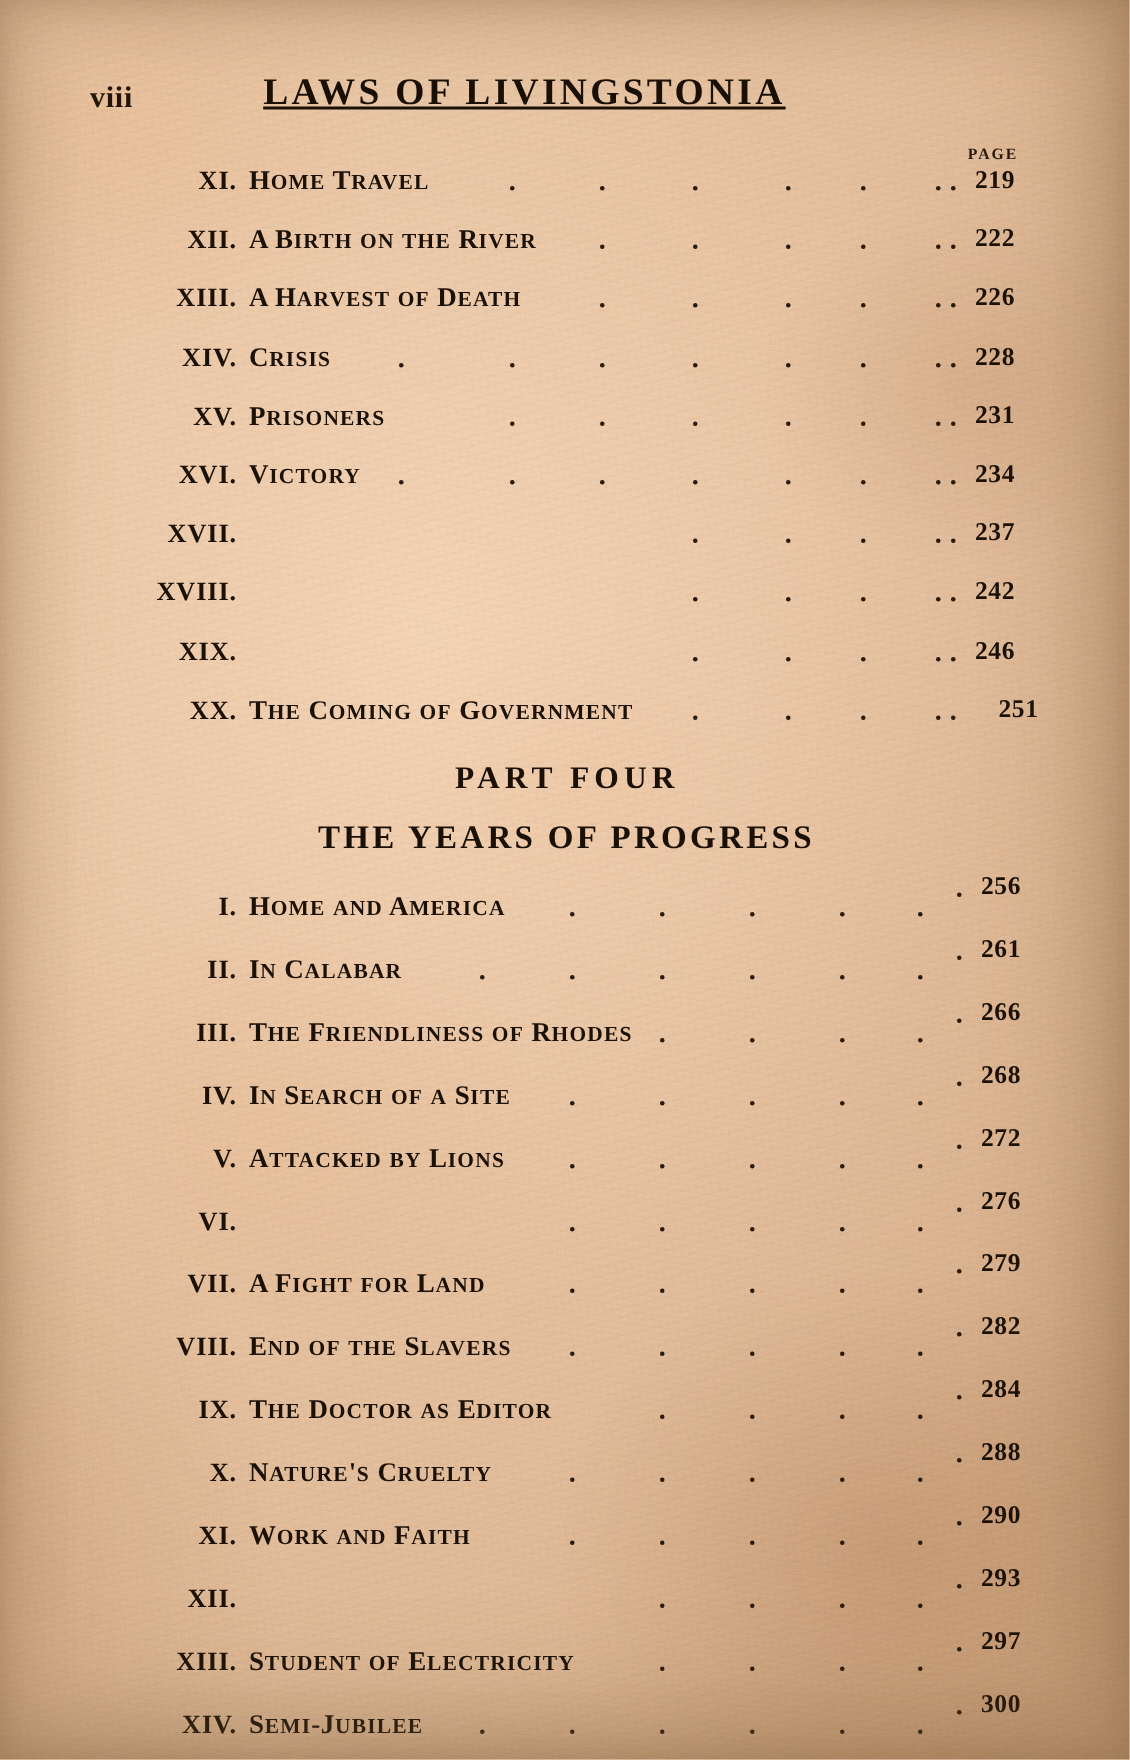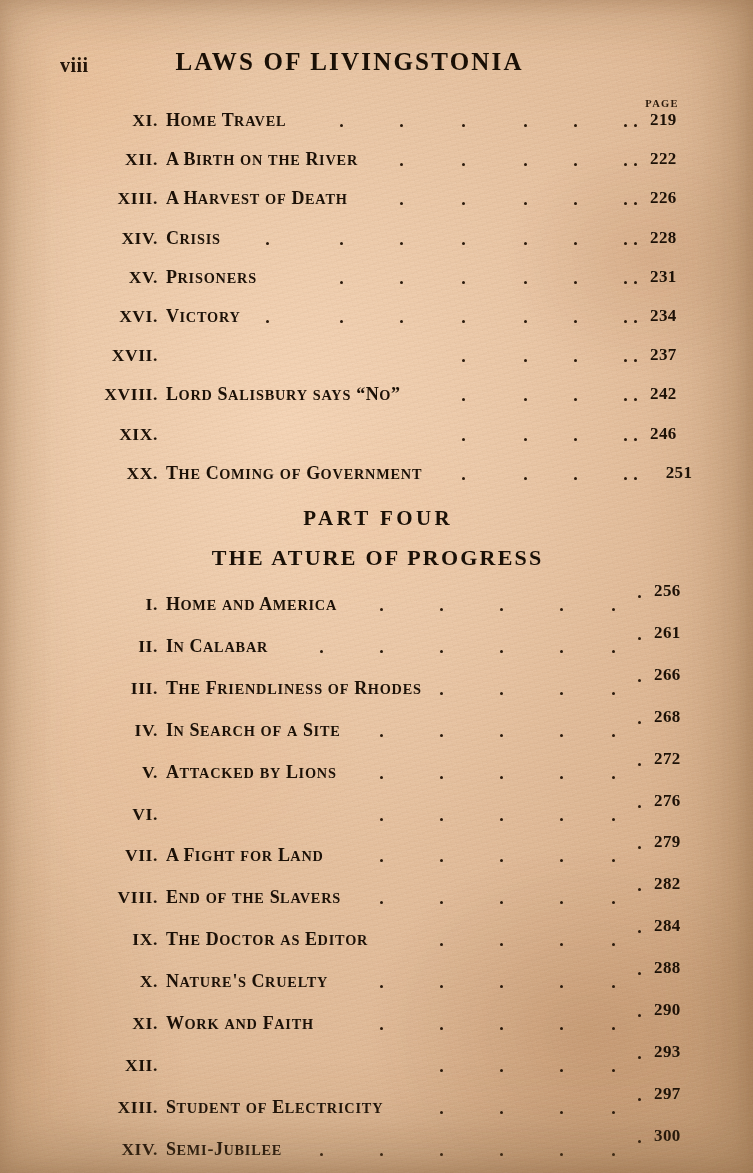--- a/index.html
+++ b/index.html
@@ -92,20 +92,21 @@
     position: absolute;
     left: 0;
     top: 0;
     width: 697px;
     text-align: center;
     font-size: 25px;
     font-weight: 700;
     letter-spacing: 2.2px;
     color: #1a1006;
     text-indent: 2.2px;
+    text-decoration: underline;
   }
 
   
   .page-col-label {
     position: absolute;
     left: 632px;
     top: 98px;
     width: 60px;
     text-align: center;
     font-size: 10.5px;
@@ -317,21 +318,20 @@
             <i style="left: 462px;"></i>
             <i style="left: 524px;"></i>
             <i style="left: 574px;"></i>
             <i style="left: 624px;"></i>
           </div>
           <div class="pagenum" style="left: 650px; top: 0px;">237</div>
           <div class="pagedot" style="left: 634px; top: 14px;"></div>
         </div>
         <div class="toc-row" style="top: 384.4px;">
           <div class="num">XVIII</div>
-          <div class="title">L<span class="sc">ORD</span> S<span class="sc">ALISBURY</span> <span class="sc">SAYS</span> “N<span class="sc">O</span>”</div>
           <div class="leaders">
             <i style="left: 462px;"></i>
             <i style="left: 524px;"></i>
             <i style="left: 574px;"></i>
             <i style="left: 624px;"></i>
           </div>
           <div class="pagenum" style="left: 650px; top: 0px;">242</div>
           <div class="pagedot" style="left: 634px; top: 14px;"></div>
         </div>
         <div class="toc-row" style="top: 423.6px;">
@@ -353,21 +353,21 @@
             <i style="left: 524px;"></i>
             <i style="left: 574px;"></i>
             <i style="left: 624px;"></i>
           </div>
           <div class="pagenum" style="left: 650px; top: 0px; text-align: center;">251</div>
           <div class="pagedot" style="left: 634px; top: 14px;"></div>
         </div>
       </div>
 
     <div class="part-heading part-label">PART FOUR</div>
-    <div class="part-heading part-title">THE ATURE OF PROGRESS</div>
+    <div class="part-heading part-title">THE YEARS OF PROGRESS</div>
 
     <div id="toc-part-four">
         <div class="toc-row" style="top: 594px;">
           <div class="num">I</div>
           <div class="title">H<span class="sc">OME</span> <span class="sc">AND</span> A<span class="sc">MERICA</span></div>
           <div class="leaders">
             <i style="left: 380px;"></i>
             <i style="left: 440px;"></i>
             <i style="left: 500px;"></i>
             <i style="left: 560px;"></i>

